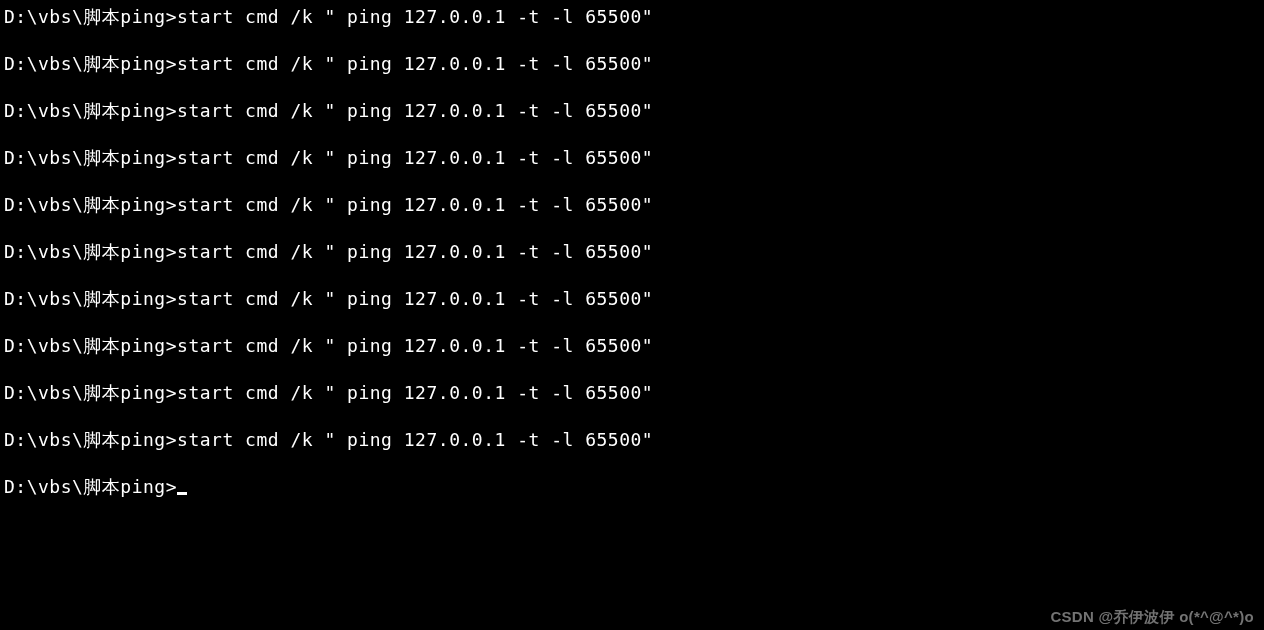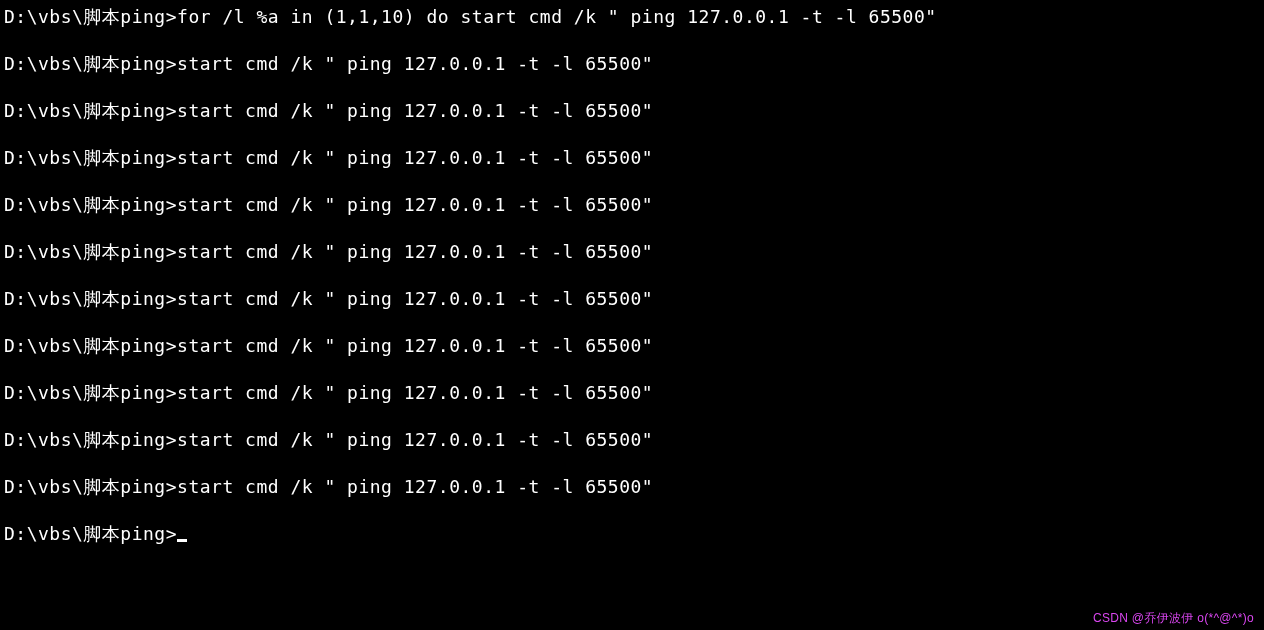--- a/index.html
+++ b/index.html
@@ -30,31 +30,31 @@
       background: #ffffff;
       vertical-align: baseline;
       margin-left: 0px;
       position: relative;
       top: 2px;
     }
     .watermark {
       position: absolute;
       bottom: 6px;
       right: 10px;
-      color: #d946ef;
-      font-size: 12px;
+      color: #737373;
+      font-size: 15px;
       font-family: "Microsoft YaHei", Arial, sans-serif;
       letter-spacing: 0.3px;
+      font-weight: bold;
     }
   </style>
 </head>
 <body>
 
 <div id="terminal">
-    <div class="line"><span class="prompt">D:\vbs\脚本ping&gt;</span><span class="command">for /l %a in (1,1,10) do start cmd /k " ping 127.0.0.1 -t -l 65500"</span></div>
     <div class="line"><span class="prompt">D:\vbs\脚本ping&gt;</span><span class="command">start cmd /k " ping 127.0.0.1 -t -l 65500"</span></div>
     <div class="line"><span class="prompt">D:\vbs\脚本ping&gt;</span><span class="command">start cmd /k " ping 127.0.0.1 -t -l 65500"</span></div>
     <div class="line"><span class="prompt">D:\vbs\脚本ping&gt;</span><span class="command">start cmd /k " ping 127.0.0.1 -t -l 65500"</span></div>
     <div class="line"><span class="prompt">D:\vbs\脚本ping&gt;</span><span class="command">start cmd /k " ping 127.0.0.1 -t -l 65500"</span></div>
     <div class="line"><span class="prompt">D:\vbs\脚本ping&gt;</span><span class="command">start cmd /k " ping 127.0.0.1 -t -l 65500"</span></div>
     <div class="line"><span class="prompt">D:\vbs\脚本ping&gt;</span><span class="command">start cmd /k " ping 127.0.0.1 -t -l 65500"</span></div>
     <div class="line"><span class="prompt">D:\vbs\脚本ping&gt;</span><span class="command">start cmd /k " ping 127.0.0.1 -t -l 65500"</span></div>
     <div class="line"><span class="prompt">D:\vbs\脚本ping&gt;</span><span class="command">start cmd /k " ping 127.0.0.1 -t -l 65500"</span></div>
     <div class="line"><span class="prompt">D:\vbs\脚本ping&gt;</span><span class="command">start cmd /k " ping 127.0.0.1 -t -l 65500"</span></div>
     <div class="line"><span class="prompt">D:\vbs\脚本ping&gt;</span><span class="command">start cmd /k " ping 127.0.0.1 -t -l 65500"</span></div>

